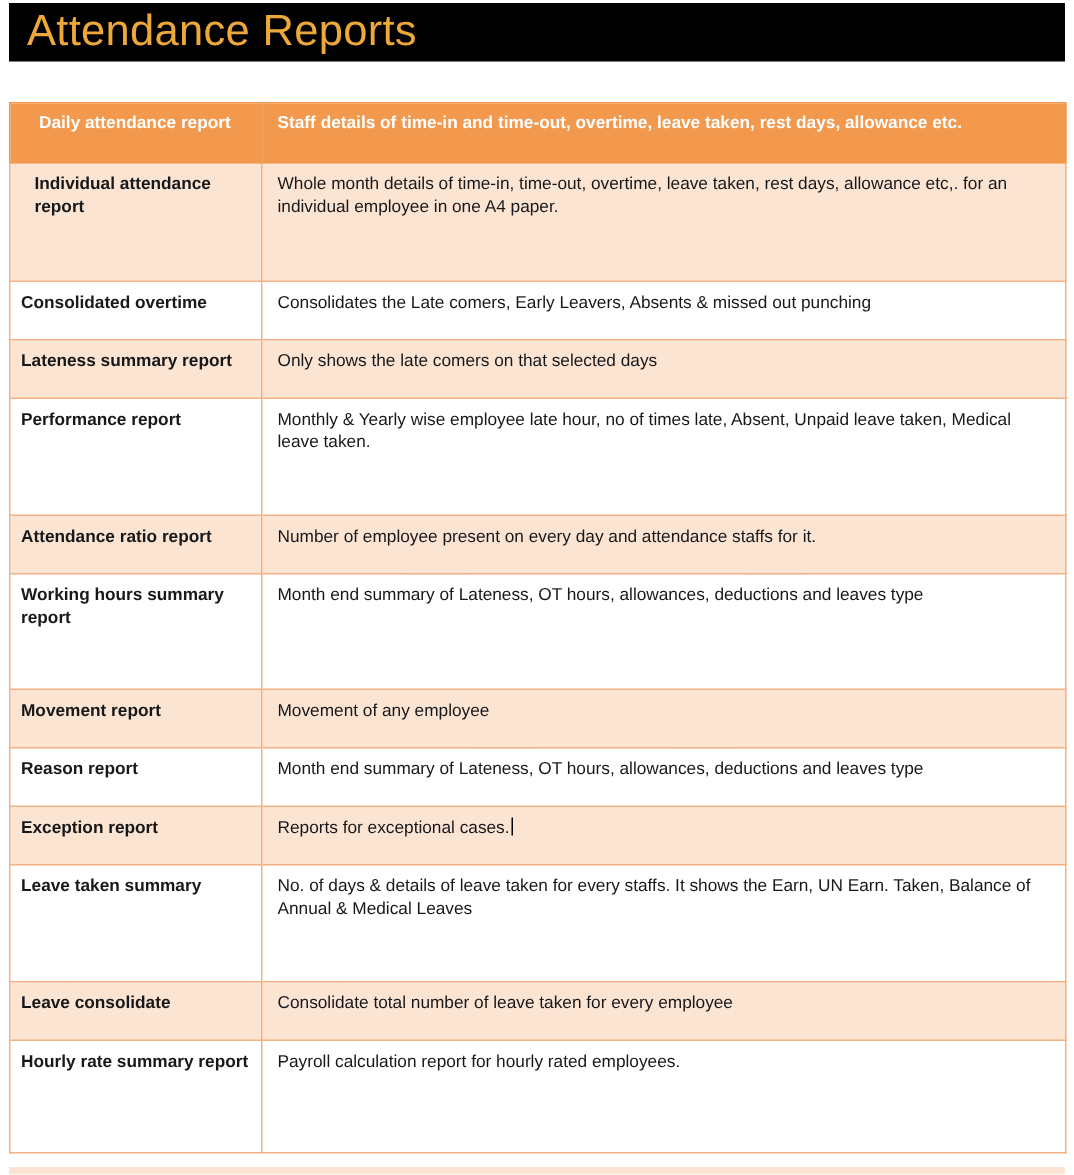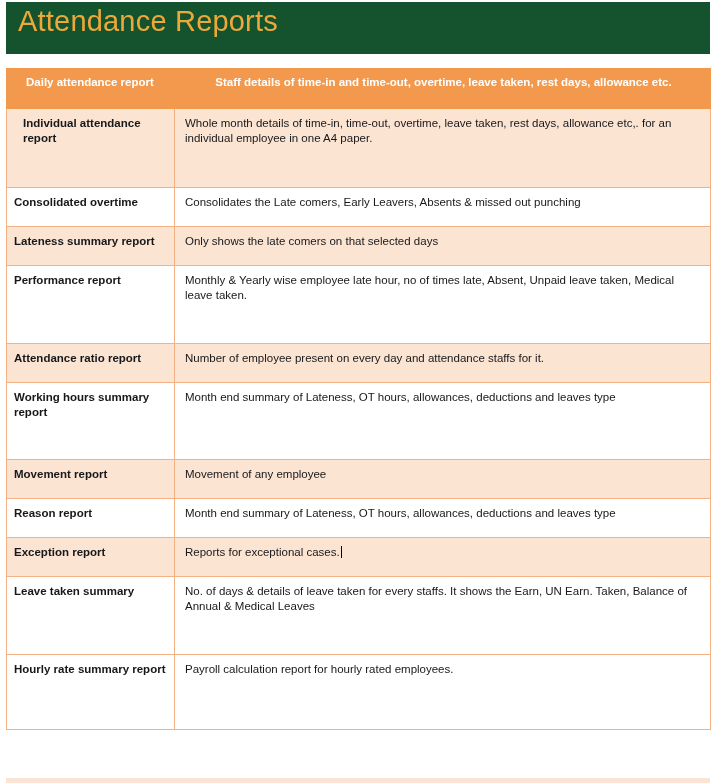--- a/index.html
+++ b/index.html
@@ -14,22 +14,22 @@
     overflow: hidden;
     font-family: "Liberation Sans", sans-serif;
   }
 
   
   #title-band {
     position: absolute;
     left: 6px;
     top: 2px;
     width: 704px;
-    height: 52px;
-    background: #14532d;
+    height: 39px;
+    background: #000000;
   }
   #page-title {
     position: absolute;
     left: 12px;
     top: 0px;
     height: 39px;
     line-height: 39px;
     font-size: 29px;
     font-weight: 400;
     color: #eda83a;
@@ -110,21 +110,21 @@
     background: #f2994e;
     color: #ffffff;
     font-size: 11.5px;
     font-weight: bold;
     text-align: left;
     padding: 7px 8px 7px 19px;
     border: 1px solid #f2994e;
     vertical-align: top;
     height: 25px;
   }
-  #reports-table th.h2 { padding-left: 10px; text-align: center; }
+  #reports-table th.h2 { padding-left: 10px; }
 
   #reports-table td {
     border: 1px solid #f4b183;
     font-size: 11.5px;
     color: #17181a;
     vertical-align: top;
     padding: 7px 8px 6px 7px;
     line-height: 15px;
   }
   #reports-table td.label {
@@ -216,20 +216,24 @@
         <td class="desc"><span>Month end summary of Lateness, OT hours, allowances, deductions and leaves type</span></td>
       </tr>
       <tr class="shade">
         <td class="label" style="height: 25px;">Exception report</td>
         <td class="desc"><span>Reports for exceptional cases.</span><span class="caret"></span></td>
       </tr>
       <tr class="plain">
         <td class="label" style="height: 64px; margin-top: 44px;">Leave taken summary</td>
         <td class="desc"><span>No. of days &amp; details of leave taken for every staffs. It shows the Earn, UN Earn. Taken, Balance of Annual &amp; Medical Leaves</span></td>
       </tr>
+      <tr class="shade">
+        <td class="label" style="height: 25px;">Leave consolidate</td>
+        <td class="desc"><span>Consolidate total number of leave taken for every employee</span></td>
+      </tr>
       <tr class="plain">
         <td class="label" style="height: 61px;">Hourly rate summary report</td>
         <td class="desc"><span>Payroll calculation report for hourly rated employees.</span></td>
       </tr>
     </tbody>
 </table>
 
 <div id="bottom-strip"></div>
 
 </body></html>

